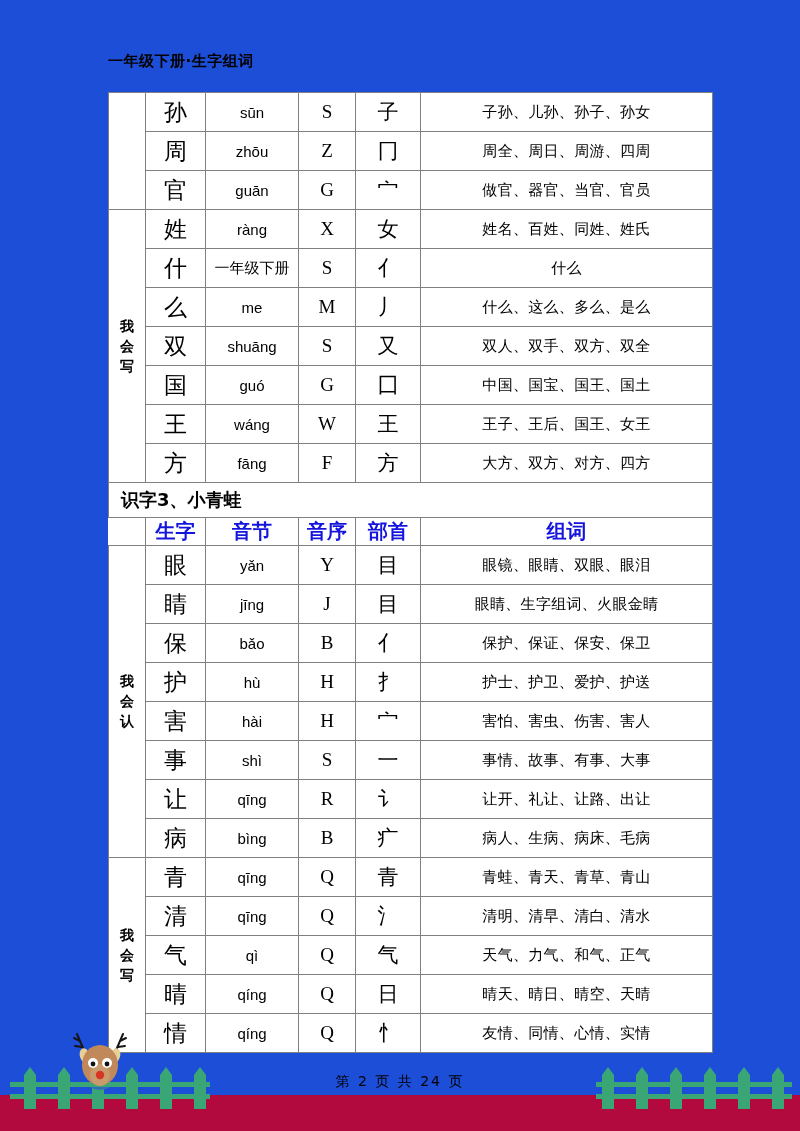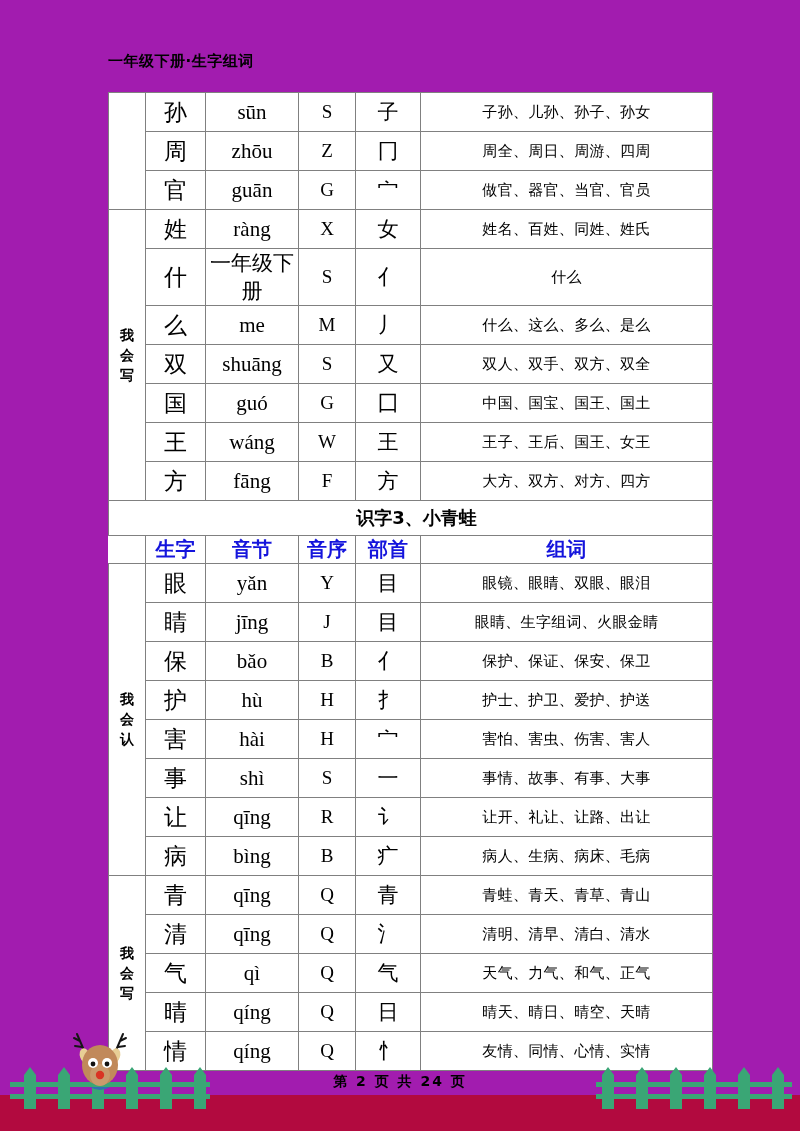--- a/index.html
+++ b/index.html
@@ -11,21 +11,21 @@
     width: 800px;
     height: 1131px;
     position: relative;
     font-family: "Liberation Serif", "DejaVu Serif", serif;
     overflow: hidden;
   }
 
   .page {
     position: absolute;
     inset: 0;
-    background: #a21caf;
+    background: #1d4ed8;
   }
 
   
   .doc-header {
     position: absolute;
     left: 108px;
     top: 52px;
     font-family: "DejaVu Sans", "Liberation Sans", sans-serif;
     font-size: 15px;
     font-weight: bold;
@@ -80,22 +80,22 @@
 
   
   .zi {
     font-family: "DejaVu Serif", "Liberation Serif", serif;
     font-size: 23px;
     line-height: 1;
     height: 38px;
   }
   
   .yj {
-    font-family: Liberation Serif, serif;
-    font-size: 21px;
+    font-family: Liberation Sans, sans-serif;
+    font-size: 15px;
   }
   
   .yx {
     font-family: "Liberation Serif", "DejaVu Serif", serif;
     font-size: 19px;
   }
   
   .bs {
     font-family: "DejaVu Serif", "Liberation Serif", serif;
     font-size: 21px;
@@ -105,21 +105,21 @@
     font-family: Liberation Sans, sans-serif;
     font-size: 15px;
     text-align: left;
     padding-left: 10px;
     letter-spacing: 0.3px;
     white-space: nowrap;
   }
 
   
   .sec-title td {
-    text-align: center;
+    text-align: left;
     padding: 5px 0 5px 12px;
     font-family: "DejaVu Sans", "Liberation Sans", sans-serif;
     font-size: 18px;
     font-weight: bold;
     color: #000000;
   }
 
   
   .hdr td {
     color: #1414dc;
@@ -169,21 +169,21 @@
   }
 
   .page-num {
     position: absolute;
     left: 0;
     right: 0;
     bottom: 40px;
     text-align: center;
     font-family: "DejaVu Sans", "Liberation Sans", sans-serif;
     font-size: 14px;
-    font-weight: bold;
+    font-weight: normal;
     color: #000000;
     letter-spacing: 2px;
   }
 </style>
 </head>
 <body>
 
 <div class="page">
 
   <div class="doc-header">一年级下册·生字组词</div>

